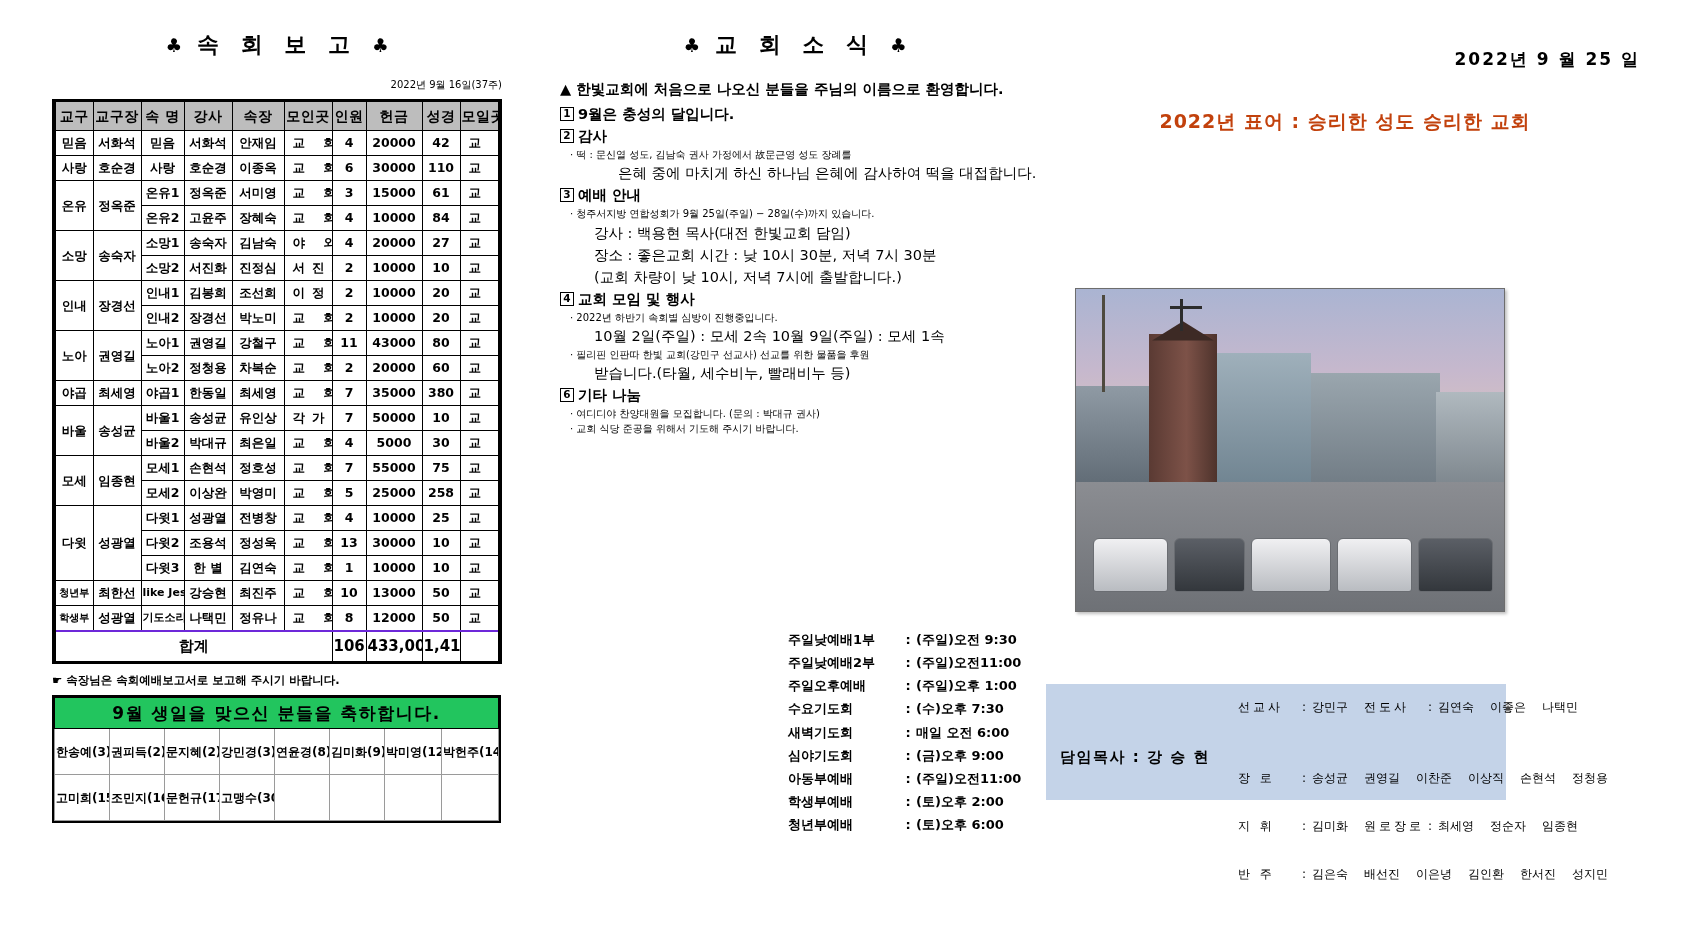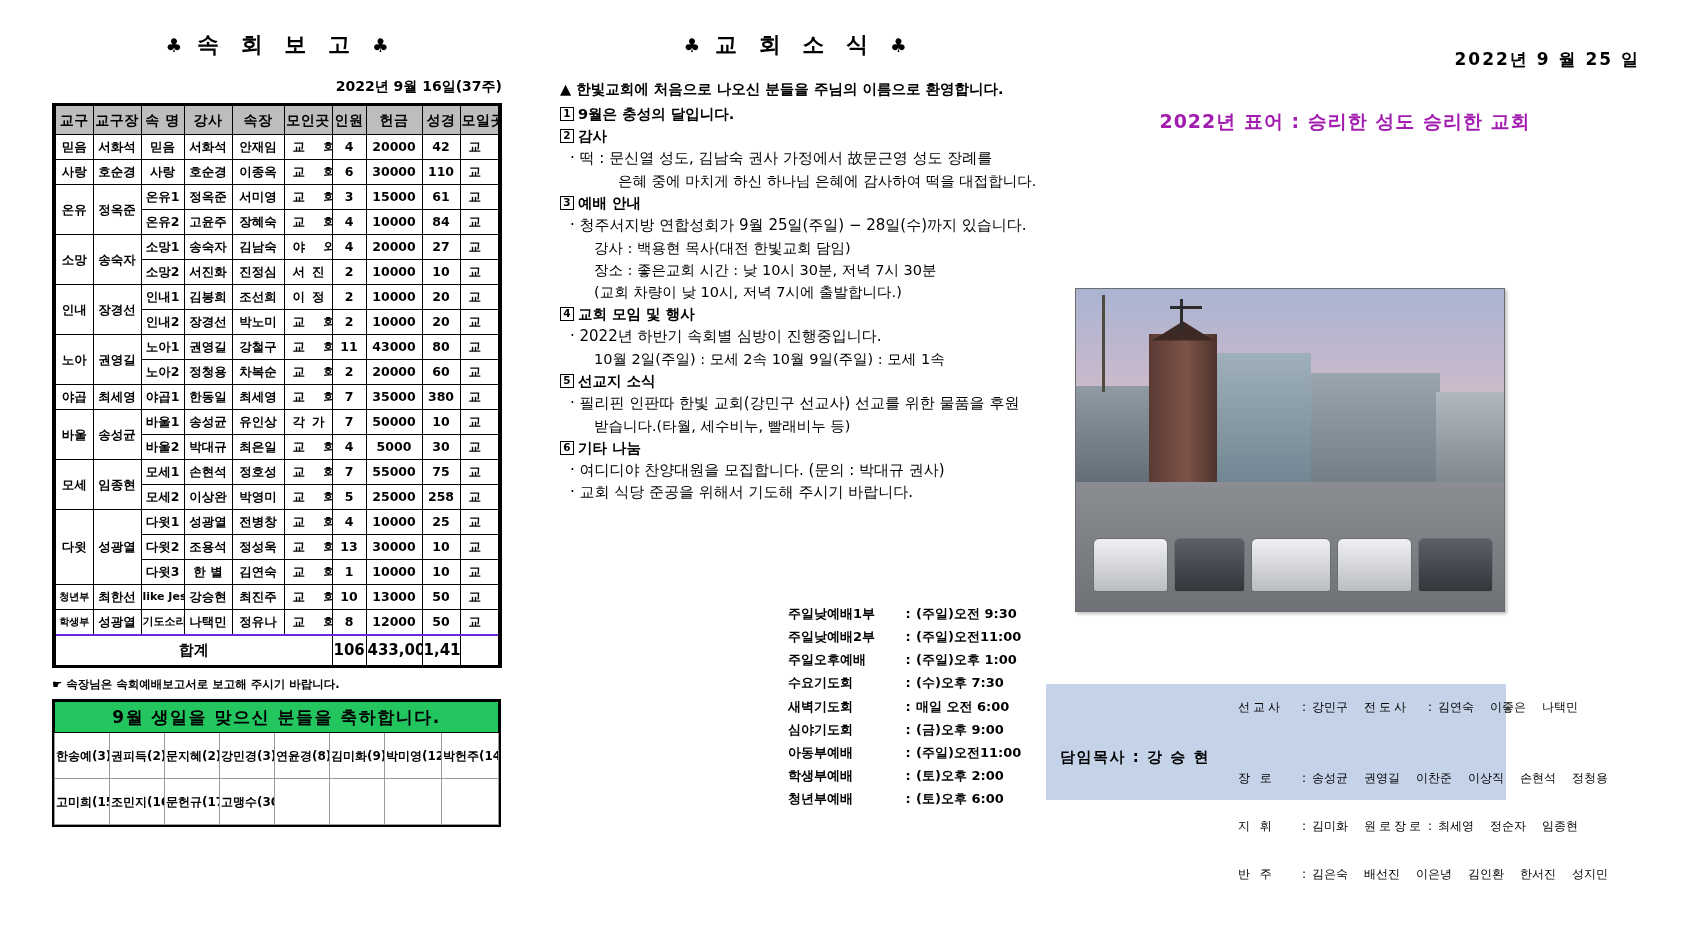--- a/index.html
+++ b/index.html
@@ -49,22 +49,22 @@
     letter-spacing: 7px;
     margin: 0 0 18px 0;
     white-space: nowrap;
   }
   .col-title .clubs {
     letter-spacing: 0;
     font-size: 19px;
   }
   .date-line {
     text-align: right;
-    font-size: 14px;
-    font-weight: bold;
+    font-size: 10px;
+    font-weight: normal;
     margin: 0 0 7px 0;
   }
 
   
   table.sokhoe {
     border-collapse: collapse;
     width: 444px;
     table-layout: fixed;
     font-size: 12.5px;
     font-weight: bold;
@@ -136,21 +136,21 @@
 
   
   .news-item {
     font-size: 14.5px;
     line-height: 1.52;
     font-weight: bold;
     white-space: nowrap;
     margin: 0;
   }
   .news-sub {
-    font-size: 15px;
+    font-size: 10px;
     line-height: 1.52;
     font-weight: normal;
     white-space: nowrap;
     margin: 0;
     padding-left: 10px;
   }
   .news-sub2 {
     font-size: 14.5px;
     line-height: 1.52;
     font-weight: normal;
@@ -184,21 +184,21 @@
     text-align: right;
     font-size: 17px;
     font-weight: bold;
     letter-spacing: 2px;
     margin: 18px 10px 0 0;
   }
   .slogan {
     text-align: center;
     font-size: 19px;
     font-weight: bold;
-    color: #a21caf;
+    color: #c2410c;
     letter-spacing: 1px;
     margin: 38px 0 0 0;
   }
   .photo {
     position: absolute;
     left: 1075px;
     top: 288px;
     width: 428px;
     height: 322px;
     border: 1px solid #6d6d6d;
@@ -249,21 +249,21 @@
     margin-top: 48px;
   }
   .staff-label { width: 64px; flex: none; letter-spacing: 3px; }
   .staff-colon { width: 10px; flex: none; }
   .staff-names span { display: inline-block; min-width: 46px; margin-right: 6px; }
 
   
   .svc {
     position: absolute;
     left: 788px;
-    top: 602px;
+    top: 628px;
     font-size: 13px;
     font-weight: bold;
   }
   .svc-row { display: flex; line-height: 1.78; white-space: nowrap; }
   .svc-name { width: 112px; text-align: justify; text-align-last: justify; flex: none; }
   .svc-colon { width: 16px; text-align: center; flex: none; }
   .svc-time { width: 108px; text-align: left; flex: none; font-weight: bold; }
 </style>
 </head>
 <body>
@@ -603,21 +603,20 @@
         <div class="news-sub">· 떡 : 문신열 성도, 김남숙 권사 가정에서 故문근영 성도 장례를</div>
         <div class="news-sub3">은혜 중에 마치게 하신 하나님 은혜에 감사하여 떡을 대접합니다.</div>
         <div class="news-item"><span class="numbox">3</span><span>예배 안내</span></div>
         <div class="news-sub">· 청주서지방 연합성회가 9월 25일(주일) − 28일(수)까지 있습니다.</div>
         <div class="news-sub2">강사 : 백용현 목사(대전 한빛교회 담임)</div>
         <div class="news-sub2">장소 : 좋은교회            시간 : 낮 10시 30분, 저녁 7시 30분</div>
         <div class="news-sub2">(교회 차량이 낮 10시, 저녁 7시에 출발합니다.)</div>
         <div class="news-item"><span class="numbox">4</span><span>교회 모임 및 행사</span></div>
         <div class="news-sub">· 2022년 하반기 속회별 심방이 진행중입니다.</div>
         <div class="news-sub2">10월 2일(주일) : 모세 2속        10월 9일(주일) : 모세 1속</div>
-        <div class="news-item"><span class="numbox">5</span><span>선교지 소식</span></div>
         <div class="news-sub">· 필리핀 인판따 한빛 교회(강민구 선교사) 선교를 위한 물품을 후원</div>
         <div class="news-sub2">받습니다.(타월, 세수비누, 빨래비누 등)</div>
         <div class="news-item"><span class="numbox">6</span><span>기타 나눔</span></div>
         <div class="news-sub">· 여디디야 찬양대원을 모집합니다. (문의 : 박대규 권사)</div>
         <div class="news-sub">· 교회 식당 준공을 위해서 기도해 주시기 바랍니다.</div>
       </div>
   </div>
 
   <div class="svc" id="service-list">
       <div class="svc-row">

